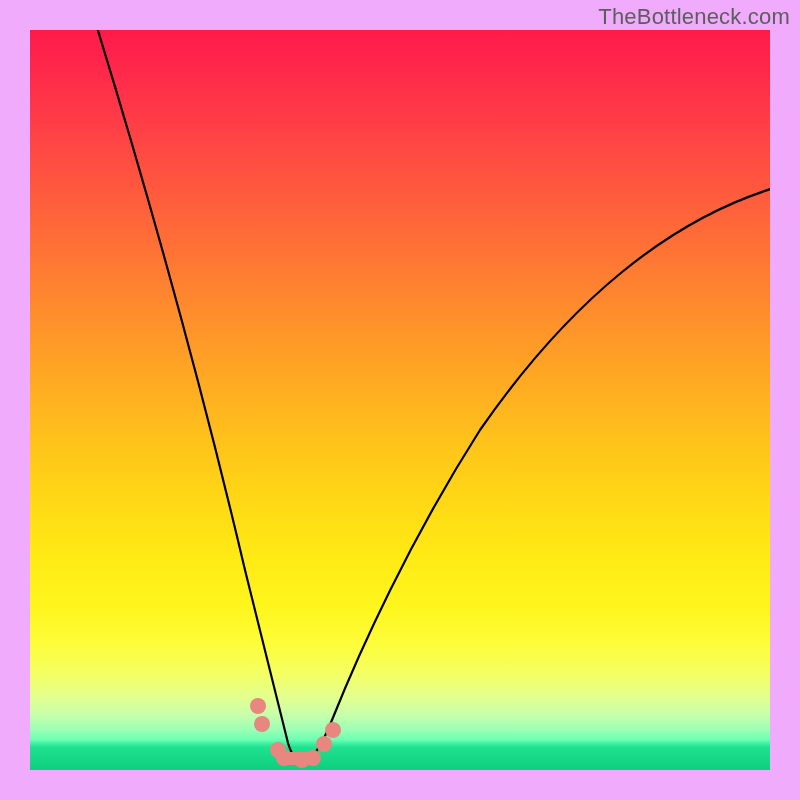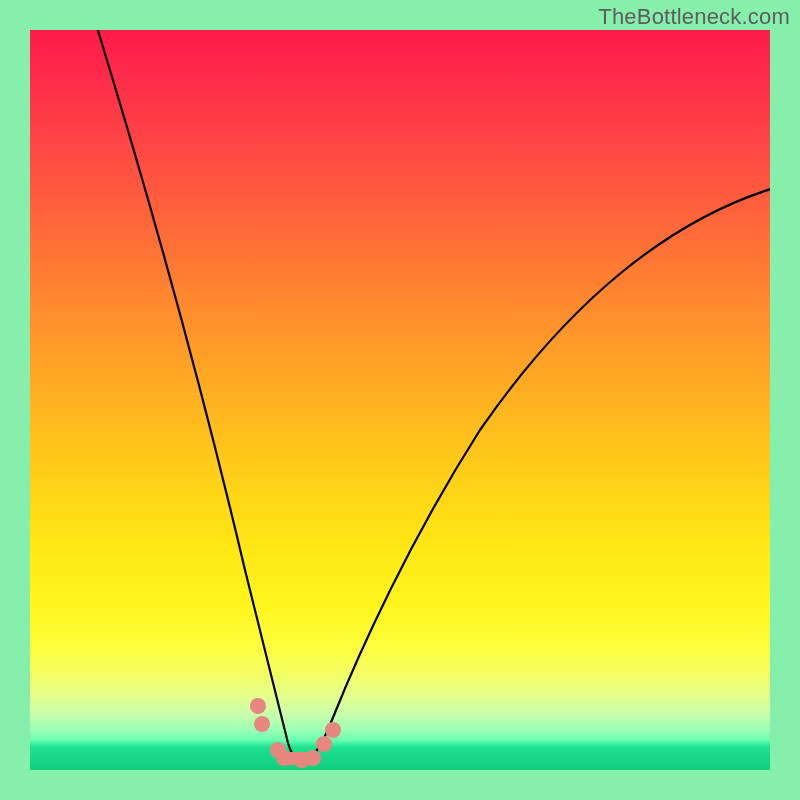--- a/index.html
+++ b/index.html
@@ -8,21 +8,21 @@
     width: 800px;
     height: 800px;
     overflow: hidden;
     font-family: Arial, Helvetica, sans-serif;
     background: #000;
   }
   .frame {
     position: relative;
     width: 800px;
     height: 800px;
-    background: #86efac;
+    background: #f0abfc;
   }
   .plot {
     position: absolute;
     left: 30px;
     top: 30px;
     width: 740px;
     height: 740px;
     overflow: hidden;
   }
   .gradient {

